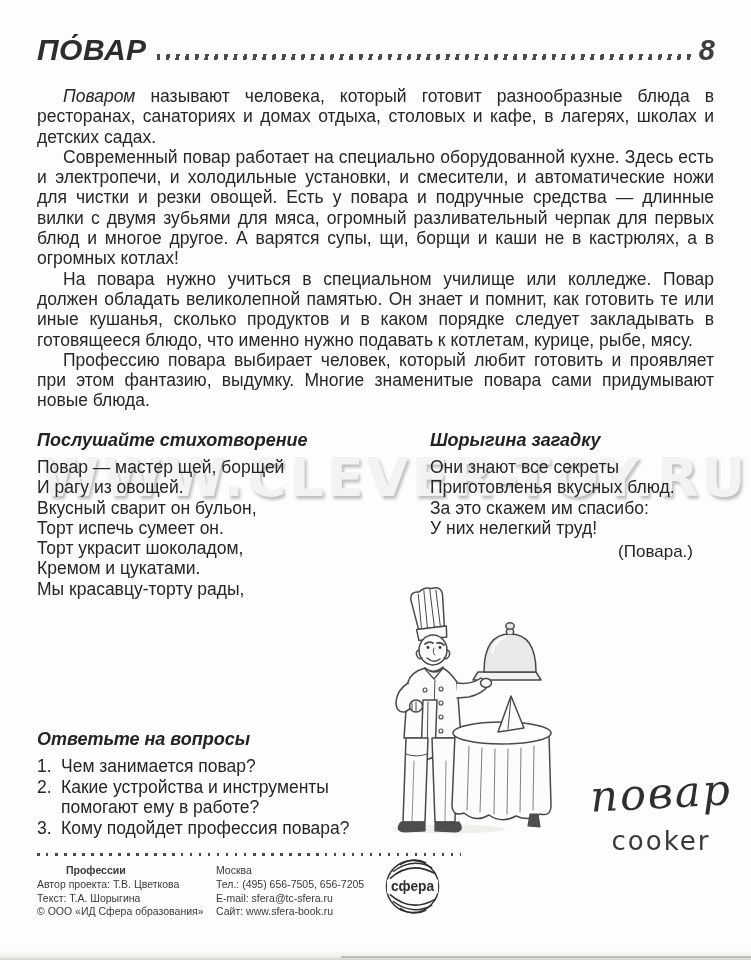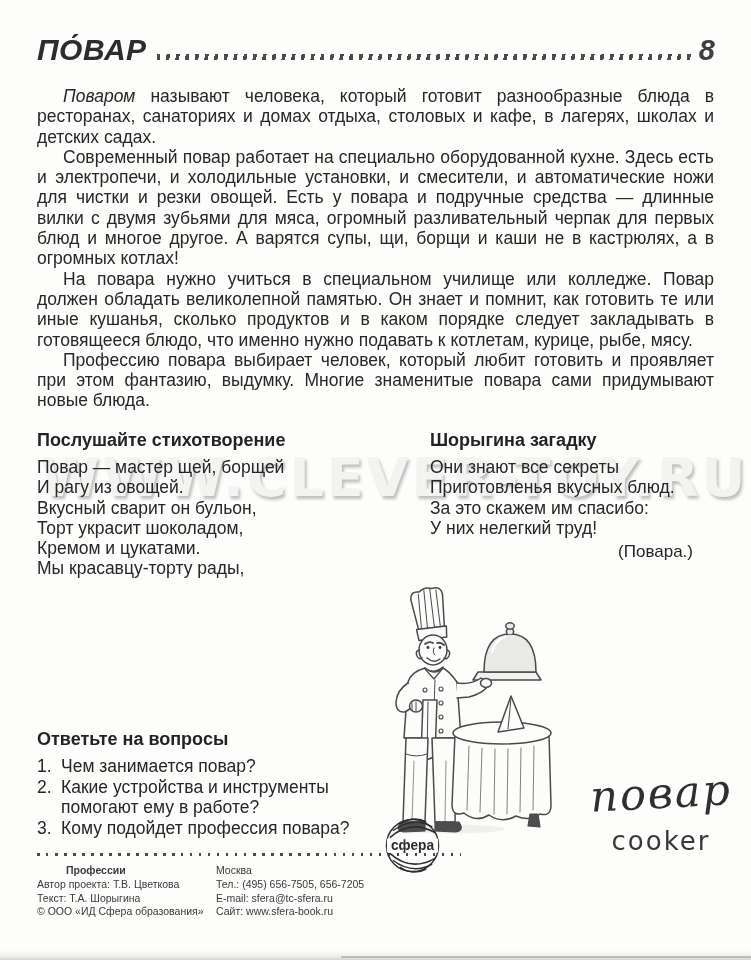--- a/index.html
+++ b/index.html
@@ -10,21 +10,21 @@
   .page-title{font-style:italic;font-weight:bold;font-size:30px;letter-spacing:.5px;color:#2d2d2d;white-space:nowrap;}
   .title-leader{flex:1;height:6px;margin:0 8px 7px 10px;
         background:repeating-linear-gradient(100deg,#4b4b4b 0 3.5px,transparent 3.5px 9.5px);}
   .page-number{font-style:italic;font-weight:bold;font-size:29px;color:#3f3f3f;}
   
   .article{position:absolute;left:37px;top:86px;width:677px;font-size:17.5px;line-height:20.3px;
         text-align:justify;color:#272727;}
   .article p{margin:0;text-indent:26px;}
   .lead-italic{font-style:italic;}
   
-  .sec-heading{font-weight:bold;font-size:18px;color:#232323;margin:0 0 6px 0;}
+  .sec-heading{font-style:italic;font-weight:bold;font-size:18px;color:#232323;margin:0 0 6px 0;}
   .poem{position:absolute;left:37px;top:430px;width:350px;}
   .poem-line,.riddle-line{font-size:17.5px;line-height:20.3px;}
   .riddle{position:absolute;left:430px;top:430px;width:285px;}
   .riddle-answer{font-size:17px;text-align:right;margin-top:4px;padding-right:22px;}
   .questions{position:absolute;left:37px;top:729px;width:352px;}
   .q-item{font-size:17.5px;line-height:20.6px;padding-left:24px;text-indent:-24px;}
   .q-num{display:inline-block;width:24px;text-indent:0;}
   
   .watermark{position:absolute;left:40px;top:446px;width:705px;z-index:1;pointer-events:none;
         font-family:"DejaVu Sans",sans-serif;font-weight:800;font-size:54px;letter-spacing:3px;
@@ -33,21 +33,21 @@
   .poem,.riddle,.questions,.article,.title-row{z-index:2;align-items:flex-end;}
   
   .chef-figure{position:absolute;left:388px;top:586px;width:172px;height:252px;z-index:2;}
   
   .footer-dotline{position:absolute;left:37px;top:853px;width:424px;height:2.5px;z-index:2;
         background:repeating-linear-gradient(90deg,#4a4a4a 0 2.5px,transparent 2.5px 9px);}
   .footer-col{position:absolute;top:864px;font-size:10.5px;line-height:13.8px;color:#3a3a3a;z-index:2;}
   .footer-col-1{left:37px;width:175px;}
   .footer-col-2{left:216px;width:165px;}
   .footer-series{font-weight:bold;padding-left:29px;}
-  .publisher-logo{position:absolute;left:383px;top:816px;z-index:2;}
+  .publisher-logo{position:absolute;left:383px;top:857px;z-index:2;}
   
   .dict{position:absolute;left:575px;top:768px;width:172px;text-align:center;z-index:2;color:#2f2f2f;}
   .dict-ru{font-family:"DejaVu Serif",serif;font-style:italic;font-size:43px;letter-spacing:2px;
         transform:rotate(-3deg);margin-bottom:8px;}
   .dict-en{font-size:26px;letter-spacing:2px;color:#383838;margin-bottom:2px;
         font-family:"DejaVu Sans",sans-serif;font-weight:normal;}
   .dict-phon{font-family:"DejaVu Serif",serif;font-size:31px;color:#333;}
   
   .scan-edge{position:absolute;left:0;bottom:0;width:751px;height:10px;z-index:3;
         background:linear-gradient(to bottom,rgba(0,0,0,0) 0%,rgba(120,115,100,.12) 70%,rgba(100,95,85,.28) 100%);}
@@ -71,20 +71,21 @@
     <p>Современный повар работает на специально оборудованной кухне. Здесь есть и электропечи, и холодильные установки, и смесители, и автоматические ножи для чистки и резки овощей. Есть у повара и подручные средства — длинные вилки с двумя зубьями для мяса, огромный разливательный черпак для первых блюд и многое другое. А варятся супы, щи, борщи и каши не в кастрюлях, а в огромных котлах!</p>
     <p>На повара нужно учиться в специальном училище или колледже. Повар должен обладать великолепной памятью. Он знает и помнит, как готовить те или иные кушанья, сколько продуктов и в каком порядке следует закладывать в готовящееся блюдо, что именно нужно подавать к котлетам, курице, рыбе, мясу.</p>
     <p>Профессию повара выбирает человек, который любит готовить и проявляет при этом фантазию, выдумку. Многие знаменитые повара сами придумывают новые блюда.</p>
   </div>
 
   <div class="poem">
     <div class="sec-heading">Послушайте стихотворение</div>
     <div class="poem-line">Повар — мастер щей, борщей</div>
     <div class="poem-line">И рагу из овощей.</div>
     <div class="poem-line">Вкусный сварит он бульон,</div>
+    <div class="poem-line">Торт испечь сумеет он.</div>
     <div class="poem-line">Торт украсит шоколадом,</div>
     <div class="poem-line">Кремом и цукатами.</div>
     <div class="poem-line">Мы красавцу-торту рады,</div>
   </div>
 
   <div class="riddle">
     <div class="sec-heading">Шорыгина загадку</div>
     <div class="riddle-line">Они знают все секреты</div>
     <div class="riddle-line">Приготовленья вкусных блюд.</div>
     <div class="riddle-line">За это скажем им спасибо:</div>

